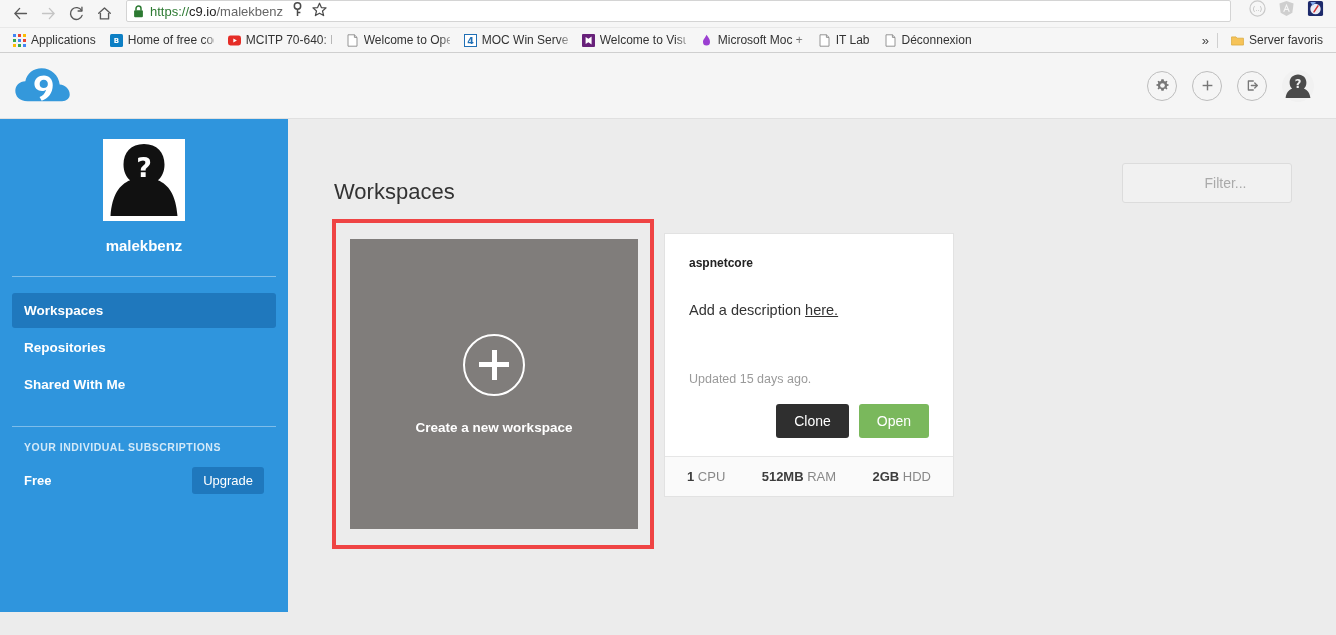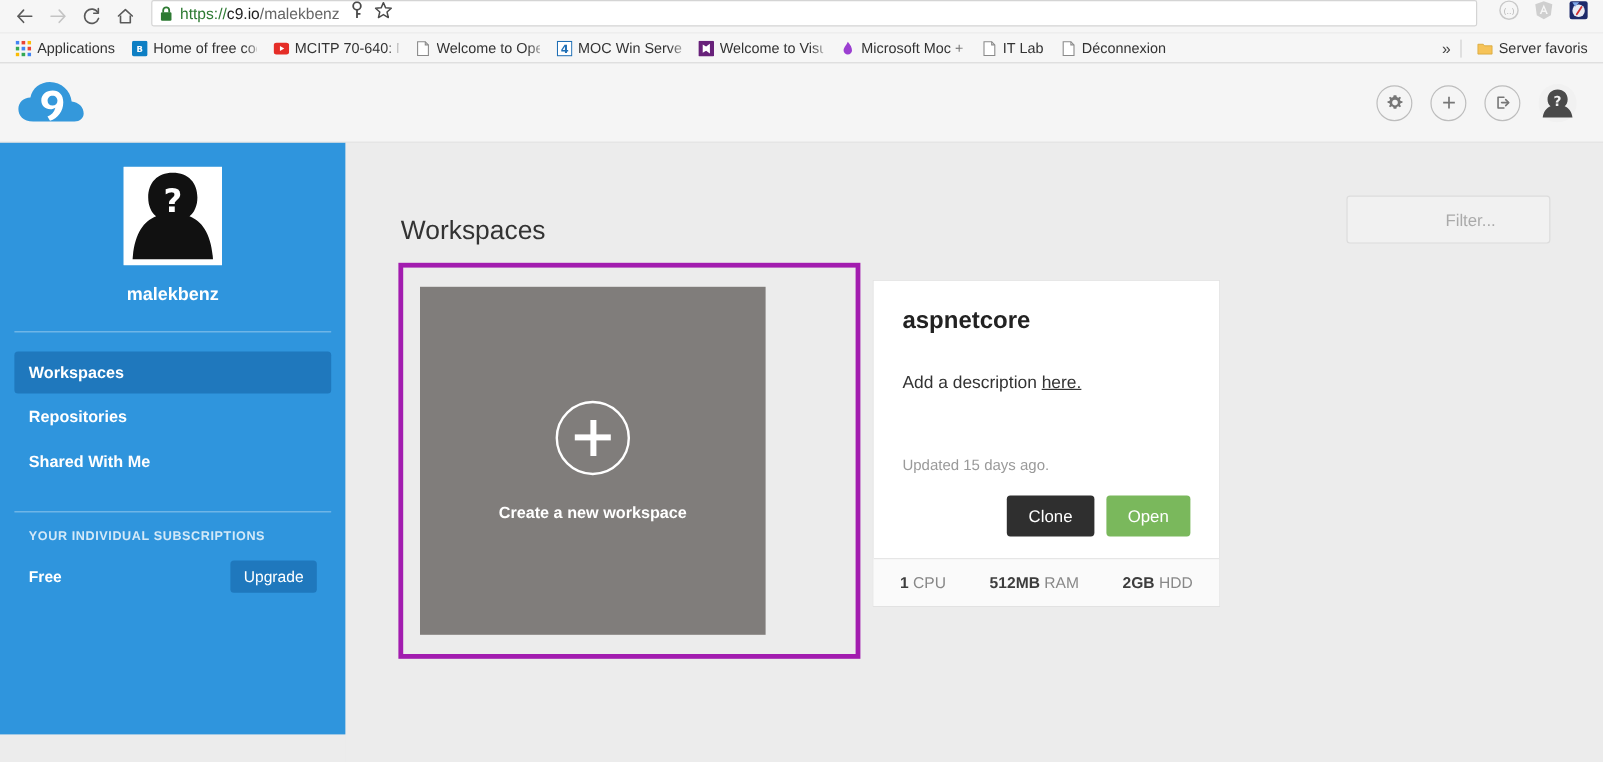--- a/index.html
+++ b/index.html
@@ -131,22 +131,22 @@
 
   .section-title{
     font-size:22px; color:#333; font-weight:normal;
     margin:-24px 0 0 2px;
   }
 
   .cards{ display:flex; gap:10px; margin-top:14px; align-items:flex-start; }
 
   
   .new-ws-outer{
-    border:4px solid #a21caf; padding:16px 14px;
-    width:385px; flex:none; background:transparent;
+    border:4px solid #ef4444; padding:16px 14px;
+    width:322px; flex:none; background:transparent;
   }
   .new-ws-tile{
     width:288px; height:290px; background:#807d7b;
     display:flex; flex-direction:column; align-items:center; justify-content:center;
   }
   .plus-circle{
     width:62px; height:62px; border-radius:50%;
     border:2px solid #fff; display:flex; align-items:center; justify-content:center;
     position:relative;
   }
@@ -158,21 +158,21 @@
   .new-ws-label{
     margin-top:24px; color:#fff; font-size:13.5px; font-weight:bold;
   }
 
   
   .ws-card{
     width:290px; background:#fff; border:1px solid #e2e2e2;
     margin-top:14px; flex:none;
   }
   .ws-body{ padding:22px 24px 18px 24px; }
-  .ws-name{ font-size:20px; font-weight:bold; color:#222; }
+  .ws-name{ font-size:12px; font-weight:bold; color:#222; }
   .ws-desc{ font-size:14.5px; color:#333; margin-top:32px; }
   .ws-desc a{ color:#333; text-decoration:underline; }
   .ws-updated{ font-size:12.5px; color:#9a9a9a; margin-top:54px; }
   .ws-btns{ display:flex; gap:10px; justify-content:flex-end; margin-top:18px; }
   .btn{
     border:none; border-radius:3px; color:#fff;
     font-size:14px; padding:9px 18px;
     font-family:"Liberation Sans", sans-serif;
   }
   .btn-clone{ background:#2f2f2f; }

